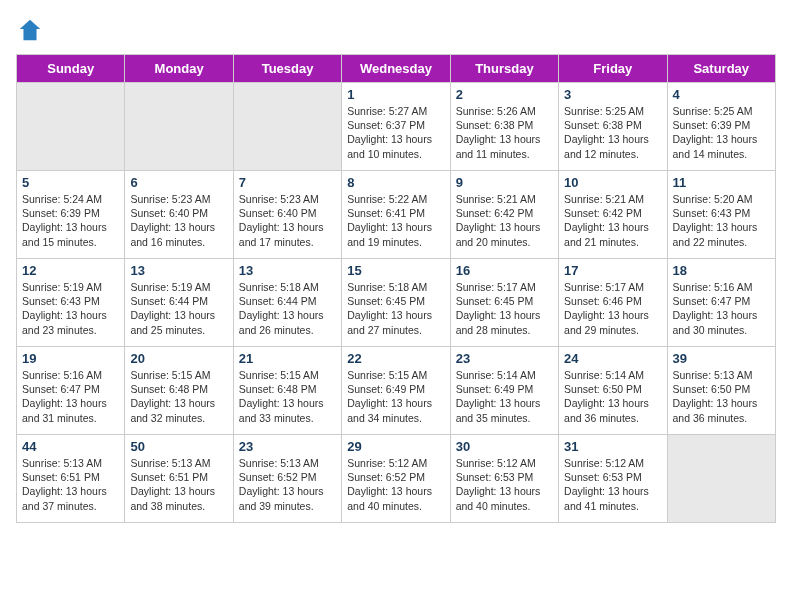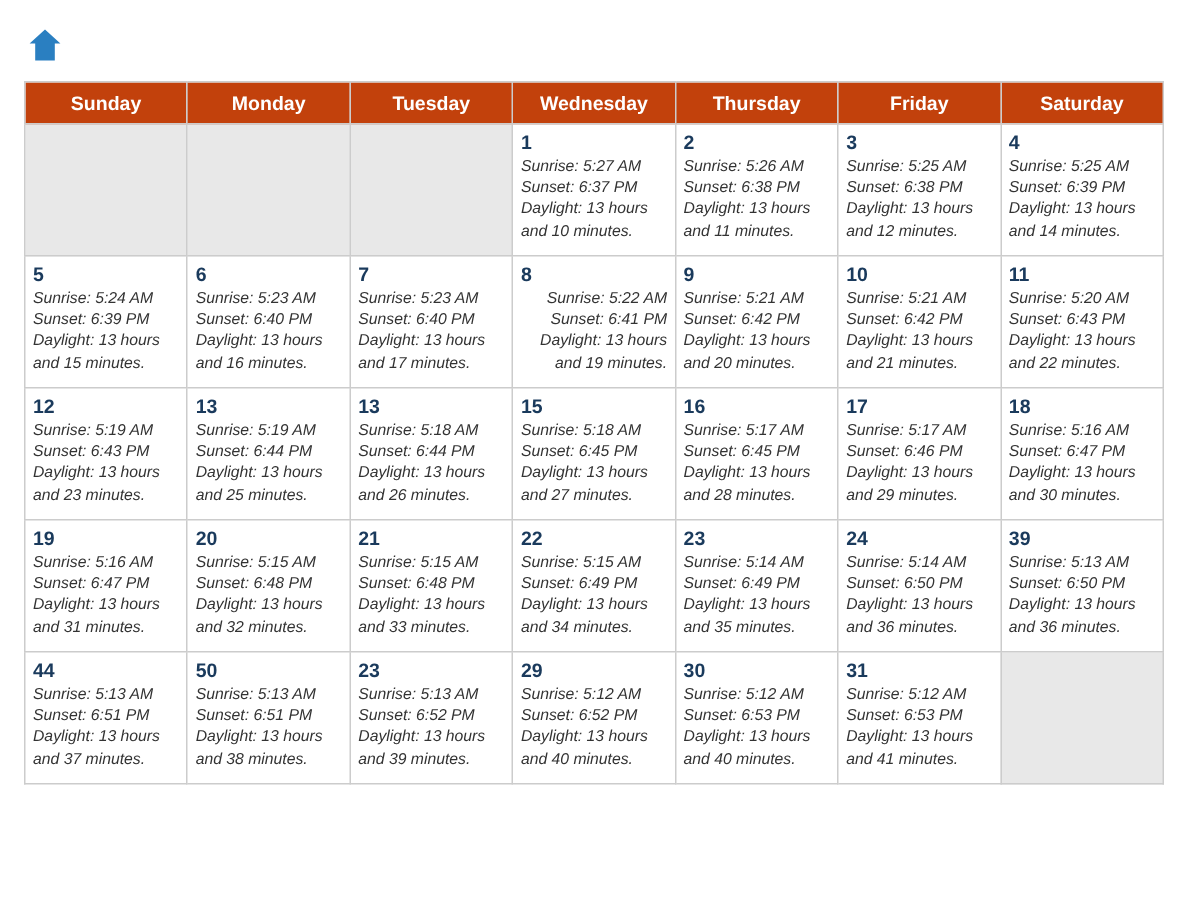--- a/index.html
+++ b/index.html
@@ -34,21 +34,21 @@
     .location {
       font-size: 16px;
       color: #333;
     }
     table {
       width: 100%;
       border-collapse: collapse;
       table-layout: fixed;
     }
     th {
-      background-color: #c2410c;
+      background-color: #a21caf;
       color: #fff;
       text-align: center;
       padding: 6px 4px;
       font-size: 13px;
       font-weight: bold;
       border: 1px solid #ccc;
     }
     td {
       border: 1px solid #ccc;
       vertical-align: top;
@@ -63,21 +63,20 @@
       font-size: 13px;
       font-weight: bold;
       color: #1a3a5c;
       display: block;
       margin-bottom: 2px;
     }
     .cell-text {
       font-size: 10.5px;
       line-height: 1.35;
       color: #333;
-      font-style: italic;
     }
   </style>
 </head>
 <body>
 
 <div class="header-area">
   <div class="logo">
     <svg class="logo-icon" viewBox="0 0 30 30">
       <rect x="0" y="0" width="30" height="30" fill="none"></rect>
       <polygon points="15,4 26,14 22,14 22,26 8,26 8,14 4,14" fill="#2a7fc1"></polygon>
@@ -156,21 +155,21 @@
         </td>
         <td>
           <span class="day-number">7</span>
           <div class="cell-text" style="white-space: pre-line;">Sunrise: 5:23 AM
 Sunset: 6:40 PM
 Daylight: 13 hours
 and 17 minutes.</div>
         </td>
         <td>
           <span class="day-number">8</span>
-          <div class="cell-text" style="white-space: pre-line; text-align: right;">Sunrise: 5:22 AM
+          <div class="cell-text" style="white-space: pre-line;">Sunrise: 5:22 AM
 Sunset: 6:41 PM
 Daylight: 13 hours
 and 19 minutes.</div>
         </td>
         <td>
           <span class="day-number">9</span>
           <div class="cell-text" style="white-space: pre-line;">Sunrise: 5:21 AM
 Sunset: 6:42 PM
 Daylight: 13 hours
 and 20 minutes.</div>

